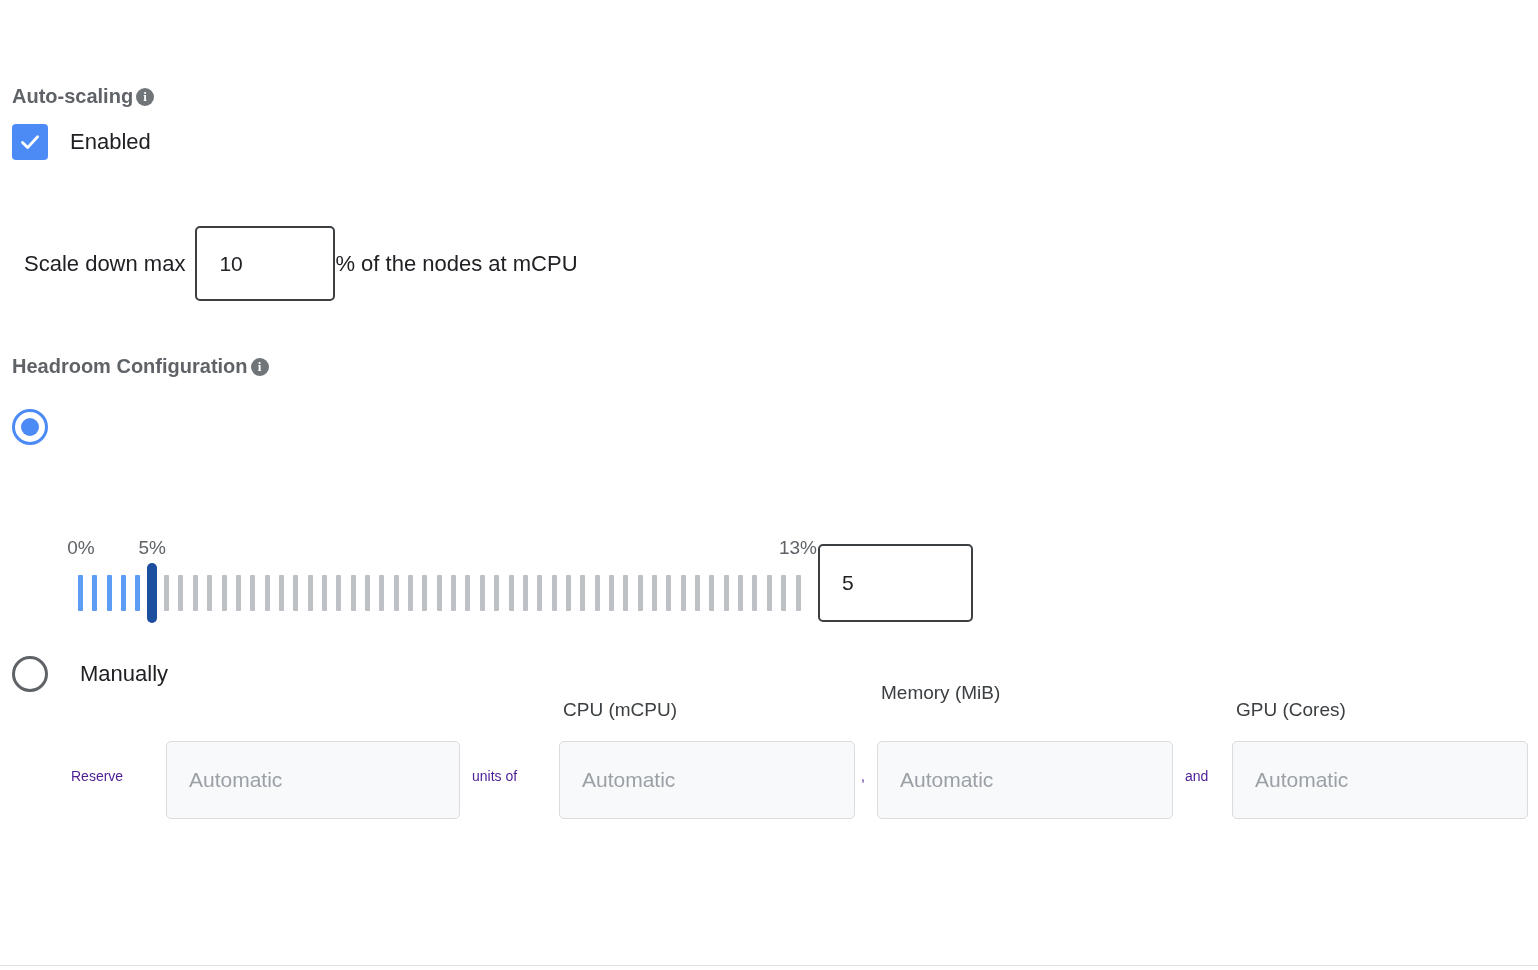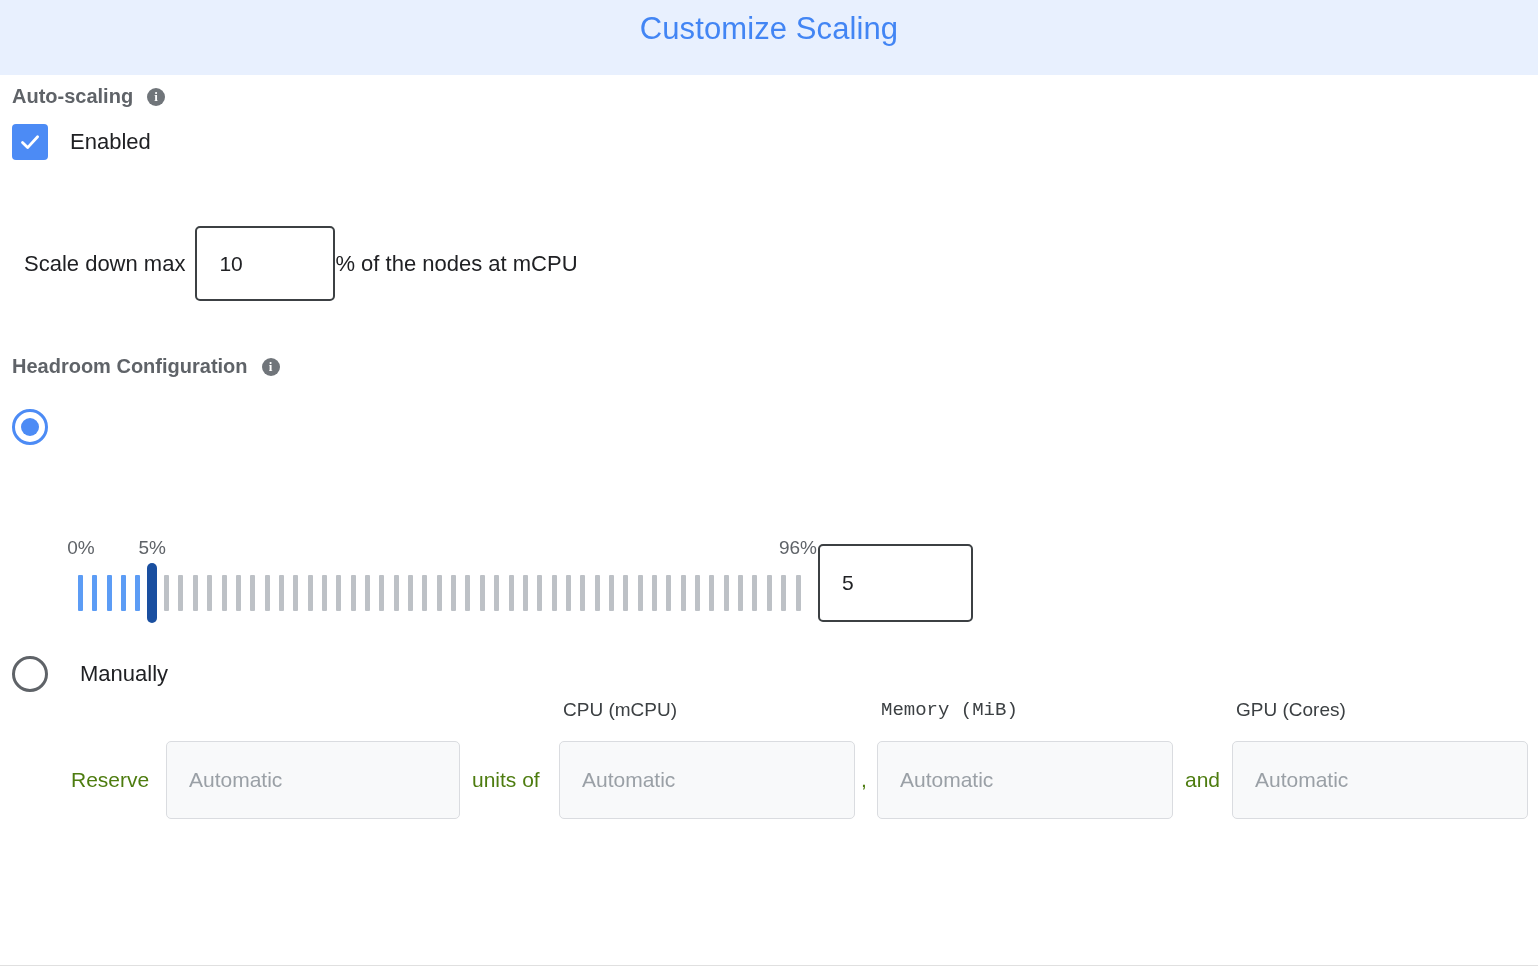--- a/index.html
+++ b/index.html
@@ -23,21 +23,21 @@
     font-size: 31px;
     font-weight: 400;
     line-height: 1;
     margin-top: 13px;
     letter-spacing: .1px;
   }
 
   
   .section-head {
     position: absolute;
-    display: flex; align-items: center; gap: 14px;
+    display: flex; align-items: center; gap: 3px;
     font-size: 20px; font-weight: 700; color: #5f6368;
     white-space: nowrap;
   }
   .info-icon {
     width: 18px; height: 18px; border-radius: 50%;
     background: #70757a; color: #ffffff;
     font-size: 13px; font-weight: 700; font-family: "Liberation Serif", serif;
     display: inline-flex; align-items: center; justify-content: center;
     line-height: 1;
     flex: none;
@@ -137,21 +137,21 @@
     border-radius: 5px;
     font-size: 21px;
     color: #202124;
     font-family: "Liberation Sans", sans-serif;
     padding: 0 0 0 22px;
     outline: none;
   }
   .soft-input::placeholder { color: #9aa0a6; }
   .conj {
     position: absolute;
-    font-size: 21px; color: #4d7c0f; white-space: nowrap;
+    font-size: 14px; color: #4c1d95; white-space: nowrap;
   }
 
   
   .toggle-row { position: absolute; display: flex; align-items: center; }
   .toggle {
     position: relative;
     width: 62px; height: 30px;
     border-radius: 15px;
     background: #9aa0a6;
     flex: none;
@@ -168,23 +168,20 @@
   .bottom-divider {
     position: absolute; left: 0; bottom: 4px; width: 1538px; height: 1px;
     background: #e0e0e0;
   }
 </style>
 </head>
 <body>
 
 <div id="page">
 
-  <div class="titlebar">
-    <div class="title">Customize Scaling</div>
-  </div>
 
   <div class="section-head" style="left:12px; top:85px;">
     <span>Auto-scaling</span>
     <span class="info-icon">
         <span>i</span>
       </span>
   </div>
 
   <div class="checkrow" style="left:12px; top:124px;justify-content:center;">
     <div class="checkbox">
@@ -209,21 +206,21 @@
   </div>
 
   <div class="radio-row" style="left:12px; top:409px;">
     <div class="radio checked"></div>
   </div>
 
   <div class="slider-wrap" style="left:78px; top:537px; width:730px;">
     <div class="slider-labels">
       <div class="tick-label" id="lbl-min" style="left: 3px;">0%</div>
       <div class="tick-label" id="lbl-cur" style="left: 74.25px;">5%</div>
-      <div class="tick-label" id="lbl-max" style="left: 720px;">96%</div>
+      <div class="tick-label" id="lbl-max" style="left: 720px;">13%</div>
     </div>
     <div class="slider-track" id="slider-track">
       <div class="tick filled" style="left: 0px;"></div>
         <div class="tick filled" style="left: 14.35px;"></div>
         <div class="tick filled" style="left: 28.7px;"></div>
         <div class="tick filled" style="left: 43.05px;"></div>
         <div class="tick filled" style="left: 57.4px;"></div>
         <div class="tick filled" style="left: 71.75px;"></div>
         <div class="tick" style="left: 86.1px;"></div>
         <div class="tick" style="left: 100.45px;"></div>
@@ -275,21 +272,21 @@
   </div>
 
   <input class="boxed-input" style="left: 818px; top: 544px; position: absolute; width: 155px; height: 78px;" value="5">
 
   <div class="radio-row" style="left:12px; top:656px;">
     <div class="radio"></div>
     <div class="label">Manually</div>
   </div>
 
   <div class="field-label" style="left:563px; top:699px;">CPU (mCPU)</div>
-  <div class="field-label" style="left:881px; top:699px;font-family:Liberation Mono, monospace;">Memory (MiB)</div>
+  <div class="field-label" style="left:881px; top:682px;">Memory (MiB)</div>
   <div class="field-label" style="left:1236px; top:699px;">GPU (Cores)</div>
 
   <div class="conj" style="left:71px; top:768px;">Reserve</div>
 
   <input class="soft-input" style="left: 166px; top: 741px; width: 294px; height: 78px;" placeholder="Automatic">
 
   <div class="conj" style="left:472px; top:768px;">units of</div>
 
   <input class="soft-input" style="left: 559px; top: 741px; width: 296px; height: 78px;" placeholder="Automatic">
 

